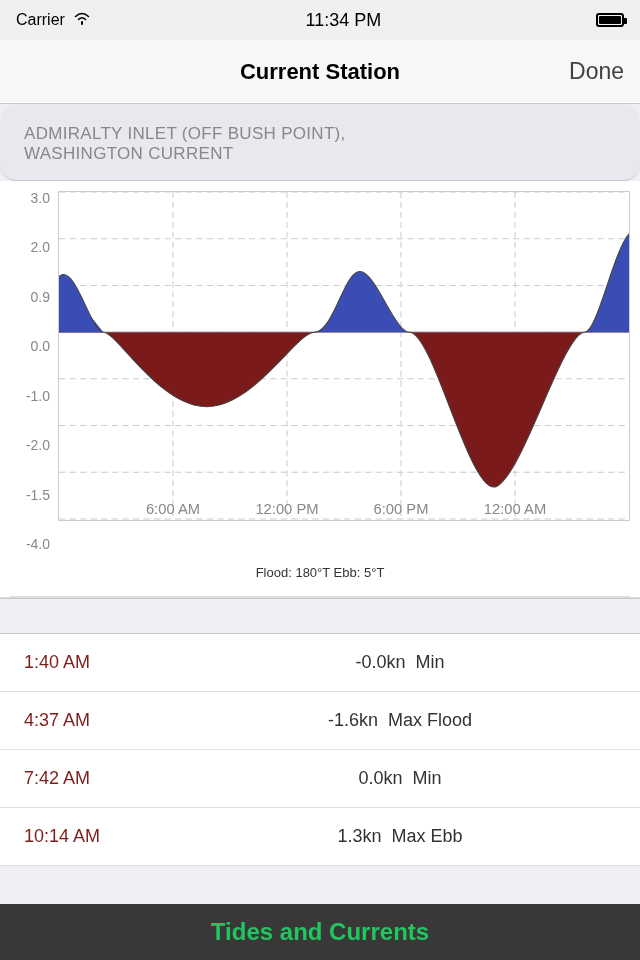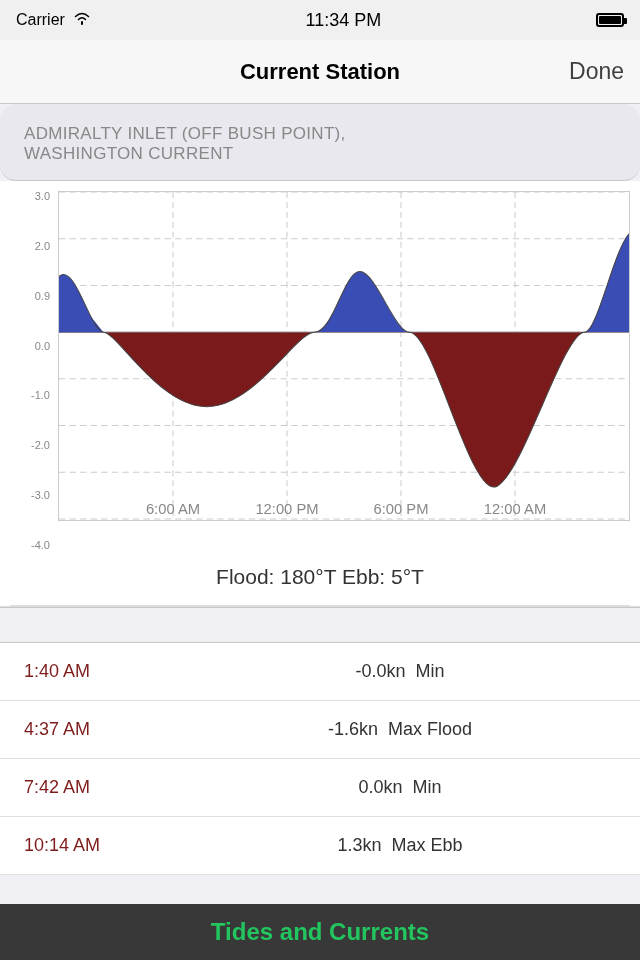--- a/index.html
+++ b/index.html
@@ -117,38 +117,38 @@
       width: 44px;
       height: 100%;
       display: flex;
       flex-direction: column;
       justify-content: space-between;
       align-items: flex-end;
       padding-right: 4px;
       padding-top: 0;
     }
     .y-label {
-      font-size: 11px;
+      font-size: 14px;
       color: #888;
       line-height: 1;
     }
 
     
     .chart-svg {
       position: absolute;
       top: 0; left: 0;
       width: 100%; height: 100%;
     }
 
     
     .flood-ebb {
       background: #fff;
       text-align: center;
       padding: 14px 0 16px;
-      font-size: 21px;
+      font-size: 13px;
       color: #333;
       border-bottom: 1px solid #ddd;
     }
 
     
     .section-separator {
       height: 36px;
       background: #efeff4;
       border-top: 1px solid #c8c8c8;
       border-bottom: 1px solid #c8c8c8;
@@ -227,21 +227,21 @@
 <div class="chart-section">
   <div class="chart-container">
 
     <div class="y-axis">
       <span class="y-label">3.0</span>
       <span class="y-label">2.0</span>
       <span class="y-label">0.9</span>
       <span class="y-label">0.0</span>
       <span class="y-label">-1.0</span>
       <span class="y-label">-2.0</span>
-      <span class="y-label">-3.0</span>
+      <span class="y-label">-1.5</span>
       <span class="y-label">-4.0</span>
     </div>
 
     <div class="chart-area">
       <svg class="chart-svg" viewBox="0 0 540 330" preserveAspectRatio="none">
 
         <line x1="0" y1="0" x2="540" y2="0" stroke="#ccc" stroke-width="1" stroke-dasharray="6,4"></line>
         <line x1="0" y1="47" x2="540" y2="47" stroke="#ccc" stroke-width="1" stroke-dasharray="6,4"></line>
         <line x1="0" y1="94" x2="540" y2="94" stroke="#ccc" stroke-width="1" stroke-dasharray="6,4"></line>
         <line x1="0" y1="141" x2="540" y2="141" stroke="#ccc" stroke-width="1" stroke-dasharray="6,4"></line>

